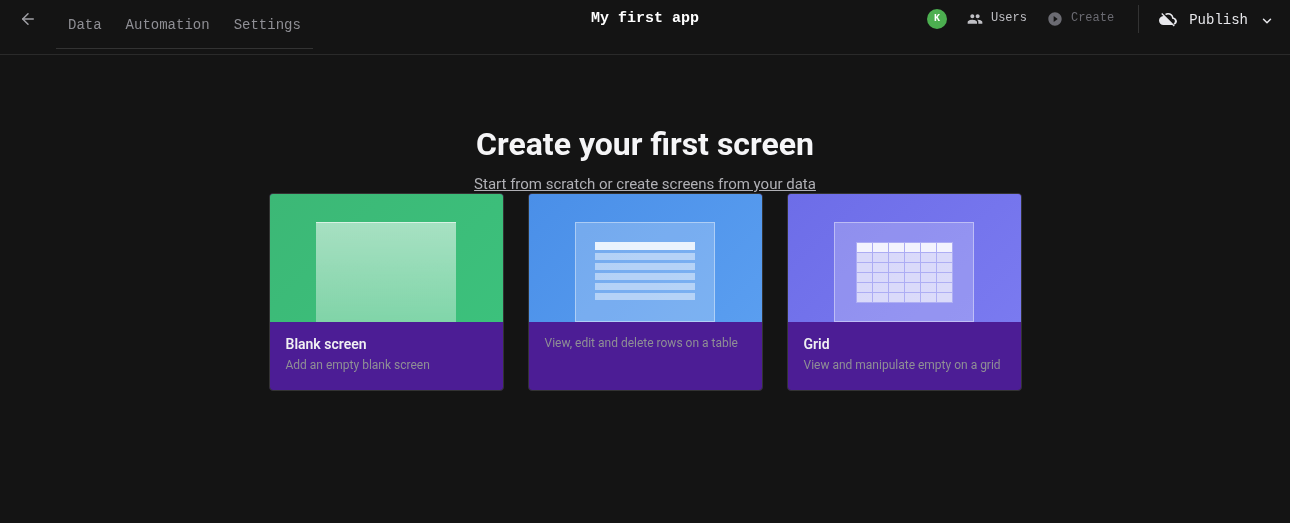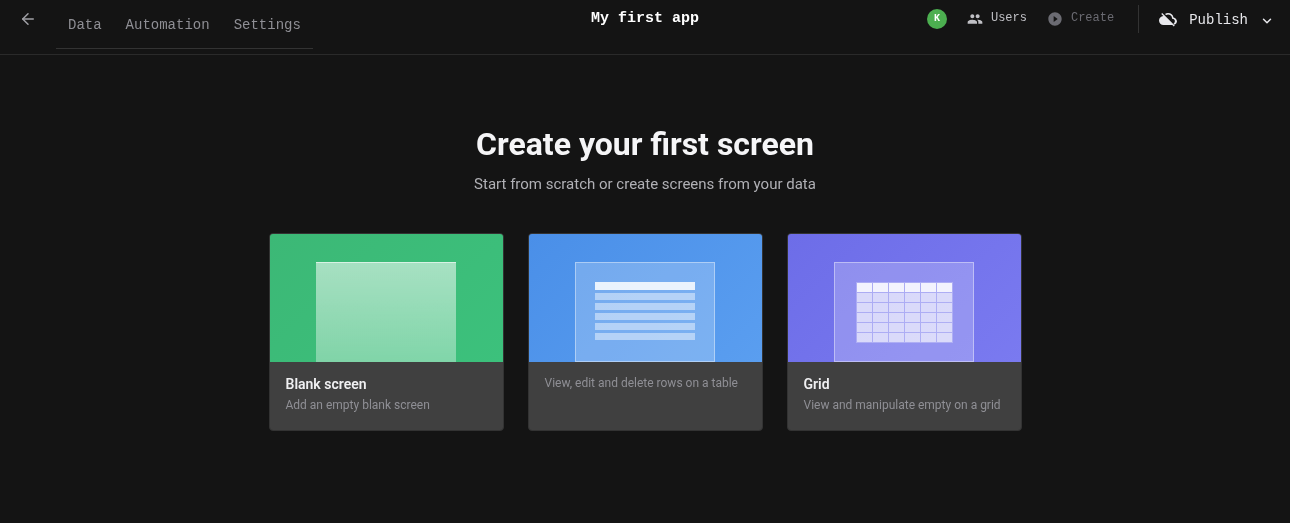--- a/index.html
+++ b/index.html
@@ -118,35 +118,35 @@
     }
     .title {
       font-size: 32px;
       font-weight: 700;
       color: #f5f5f7;
       margin-bottom: 12px;
     }
     .subtitle {
       font-size: 15px;
       color: #b0b0b5;
-      margin-bottom: 40px;
+      text-decoration: underline;
     }
     .cards {
       display: flex;
       justify-content: center;
       gap: 24px;
     }
     .card {
       width: 235px;
       border: 1px solid #333;
       border-radius: 4px;
       overflow: hidden;
       cursor: pointer;
       text-align: left;
-      background: #404040;
+      background: #4c1d95;
     }
     .card-preview {
       height: 128px;
       display: flex;
       align-items: center;
       justify-content: center;
       position: relative;
     }
     .preview-green { background: linear-gradient(135deg, #3cb876 0%, #3cc17c 100%); }
     .preview-blue  { background: linear-gradient(135deg, #4a8fe8 0%, #5a9ef0 100%); }

